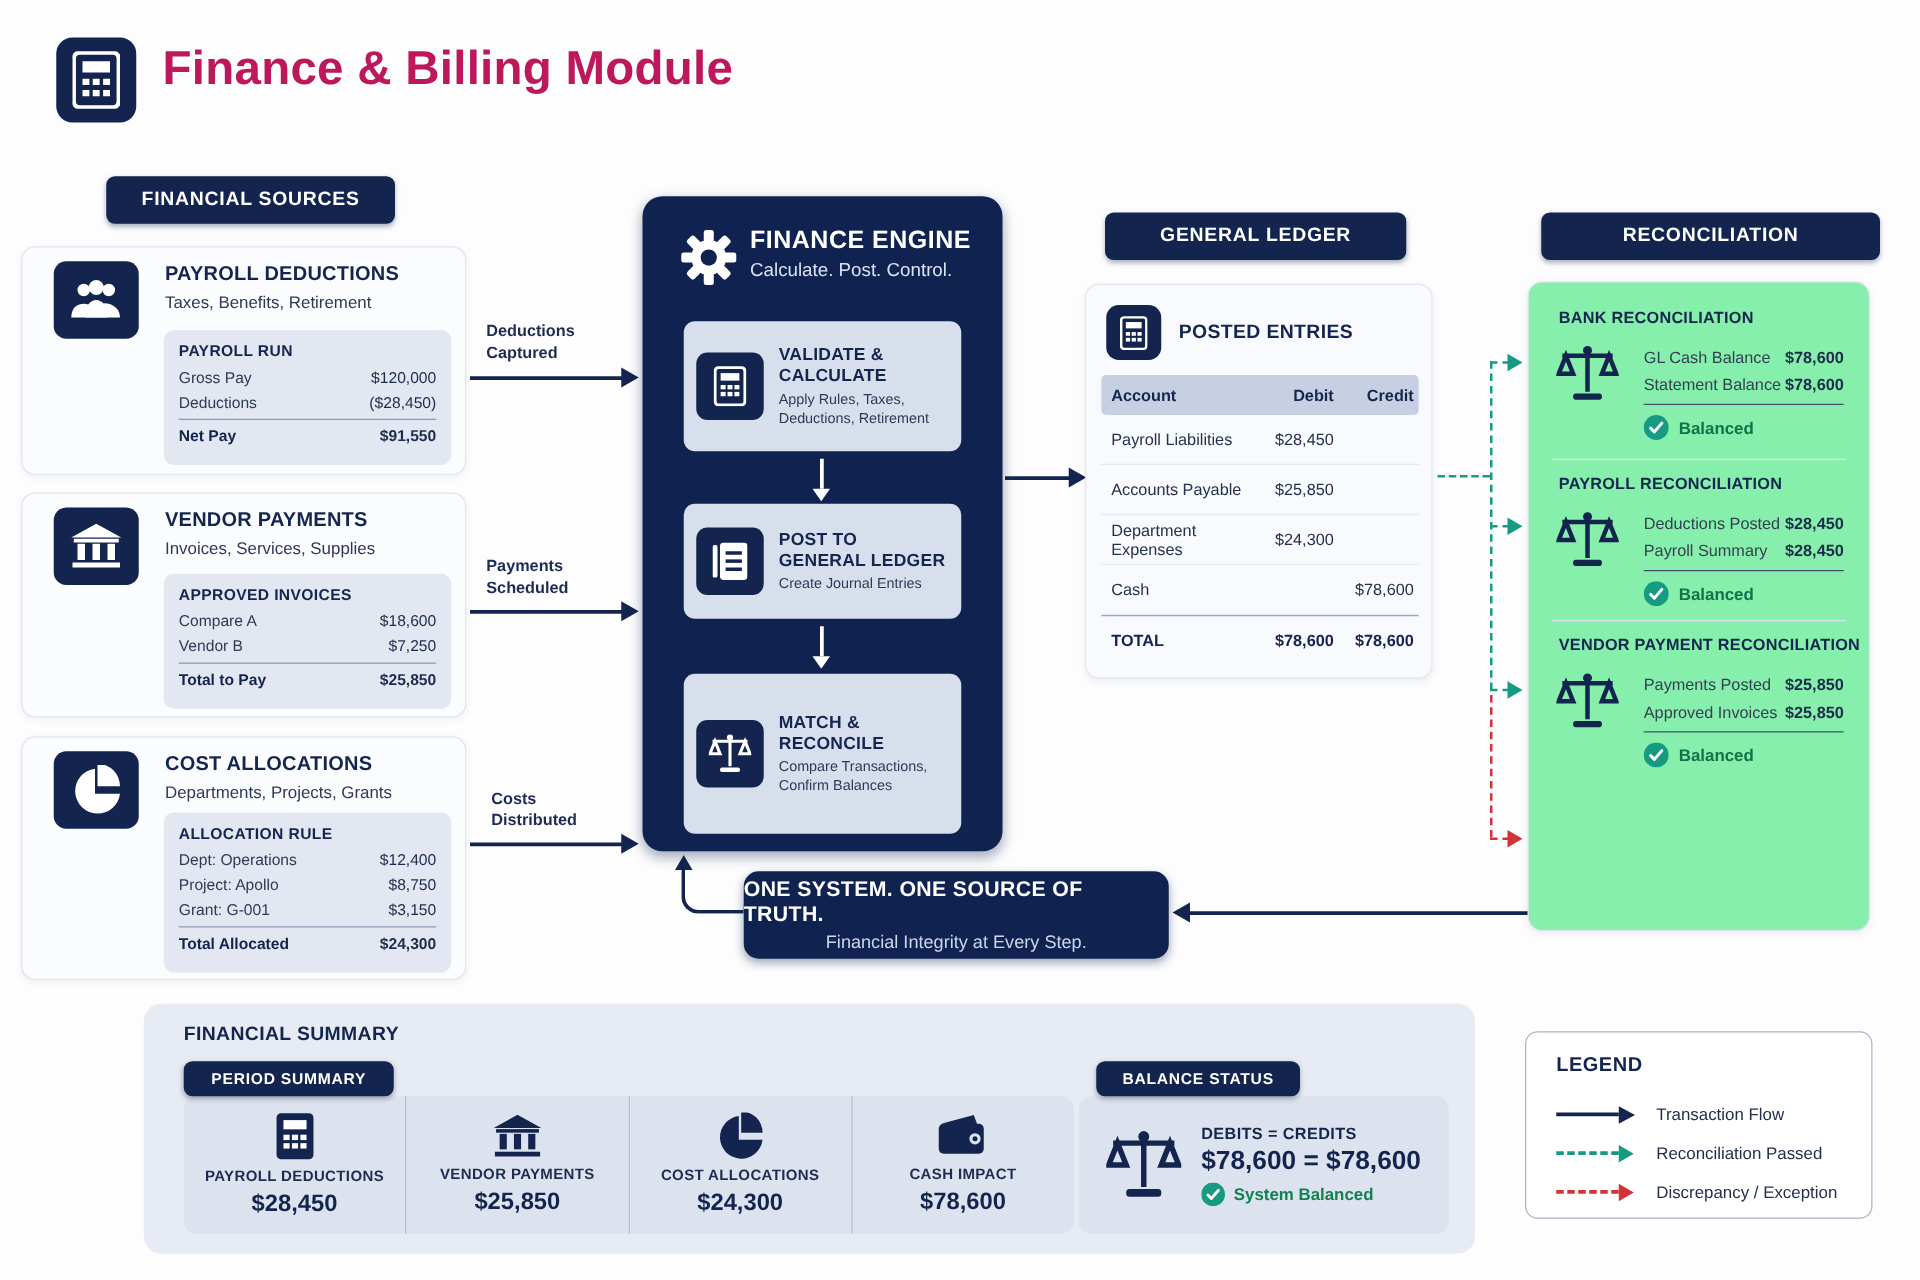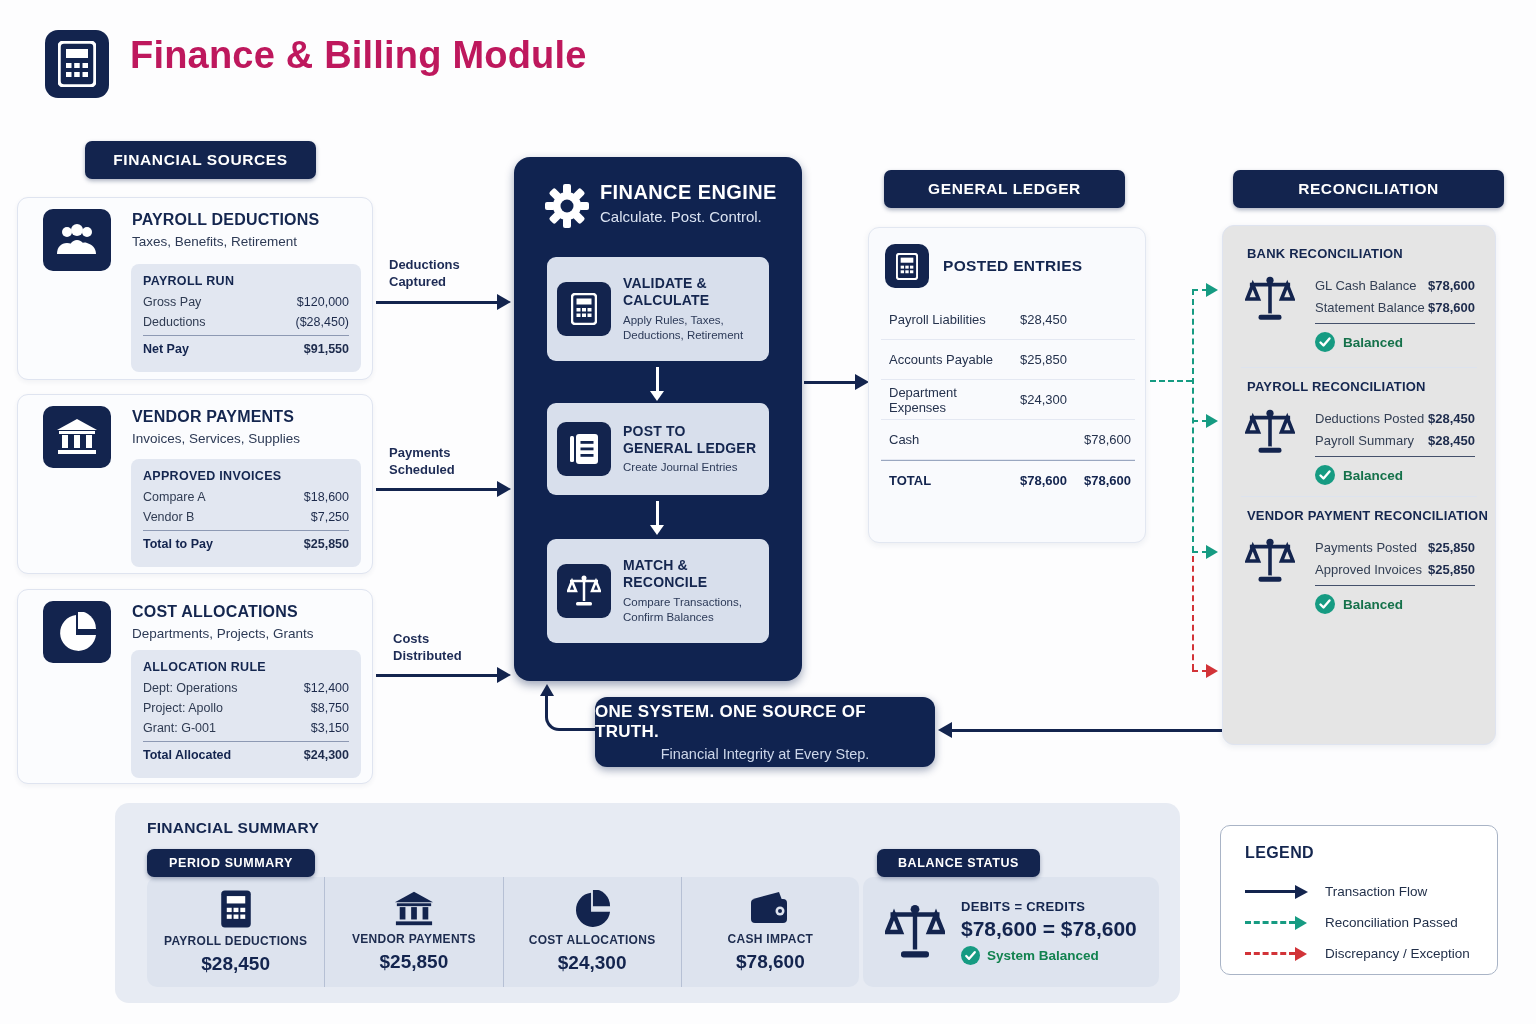--- a/index.html
+++ b/index.html
@@ -55,21 +55,21 @@
   .gl-head .t { font-size:15.5px; font-weight:800; color:#14264f; letter-spacing:.3px; }
   .gl-table { position:absolute; left:12px; top:72px; width:254px; font-size:13px; }
   .g-row { display:grid; grid-template-columns:122px 68px 64px; align-items:center; height:40px; border-bottom:1px solid #e4e8f2; color:#25324d; }
   .g-row > :nth-child(2), .g-row > :nth-child(3){ text-align:right; padding-right:4px; }
   .g-row.g-head { background:#c7d0e3; border-radius:4px; height:32px; font-weight:800; color:#14264f; border-bottom:none; }
   .g-row.g-head > :first-child { padding-left:8px; }
   .g-row > :first-child { padding-left:8px; }
   .g-row.g-total { font-weight:800; color:#13244e; border-top:1.5px solid #9aa7c0; border-bottom:none; }
 
   
-  .rec-card { left:1222px; top:225px; width:274px; height:520px; background:#e5e5e5; border:1.5px solid #dfe4f0; border-radius:12px; box-shadow:0 2px 6px rgba(30,45,90,.08); }
+  .rec-card { left:1222px; top:225px; width:274px; height:520px; background:#86efac; border:1.5px solid #dfe4f0; border-radius:12px; box-shadow:0 2px 6px rgba(30,45,90,.08); }
   .rec-title { position:absolute; left:24px; font-size:13px; font-weight:800; color:#14264f; letter-spacing:.2px; }
   .rrow { position:absolute; left:92px; right:20px; display:flex; justify-content:space-between; font-size:13px; color:#333f54; }
   .rrow .v { font-weight:700; color:#1d2b4c; }
   .rdiv { position:absolute; left:92px; right:20px; border-top:1.5px solid #44506b; }
   .secdiv { position:absolute; left:18px; right:18px; border-top:1px solid #dde3ee; }
   .badge { position:absolute; left:92px; display:flex; align-items:center; gap:8px; font-size:13.5px; font-weight:800; color:#15714a; }
   .disc { position:absolute; left:10px; top:400px; width:274px; height:90px; background:#fdecec; border:2px solid #e05a5a; border-radius:10px; }
   .disc h5 { position:absolute; left:70px; top:12px; font-size:12.5px; font-weight:800; color:#c4262c; letter-spacing:.2px; }
   .disc .drow { position:absolute; left:70px; right:14px; top:33px; display:flex; justify-content:space-between; font-size:13px; color:#35404f; }
   .disc .drow .v { font-weight:800; color:#222c3e; }
@@ -306,21 +306,21 @@
         <h3>POST TO GENERAL LEDGER</h3>
         <p>Create Journal Entries</p>
       </div>
     </div>
 
     <div class="varrow" style="left:136px; top:344px;">
         <div class="stem" style="height:24px;"></div>
         <div class="tip"></div>
       </div>
 
-    <div class="step" style="top:382px; height:104px;">
+    <div class="step" style="top:382px; height:128px;">
       <div class="tile">
         <svg width="34" height="32" viewBox="0 0 34 32">
             <g stroke="#fff" stroke-width="2.5" fill="none">
               <line x1="17" y1="2" x2="17" y2="26"></line>
               <line x1="3" y1="6" x2="31" y2="6"></line>
               <path d="M3 6 L-1 16 L7 16 Z" transform="translate(2,0)"></path>
               <path d="M31 6 L27 16 L35 16 Z" transform="translate(-2,0)"></path>
             </g>
             <circle cx="17" cy="3" r="2.5" fill="#fff"></circle>
             <rect x="9" y="27" width="16" height="3.5" rx="1.5" fill="#fff"></rect>
@@ -350,20 +350,25 @@
               <rect x="16.5" y="15" width="4" height="3.5"></rect>
               <rect x="5.5" y="20.5" width="4" height="3.5"></rect>
               <rect x="11" y="20.5" width="4" height="3.5"></rect>
               <rect x="16.5" y="20.5" width="4" height="3.5"></rect>
             </g>
           </svg>
       </div>
       <div class="t">POSTED ENTRIES</div>
     </div>
     <div class="gl-table">
+      <div class="g-row g-head">
+        <span>Account</span>
+          <span>Debit</span>
+          <span>Credit</span>
+      </div>
       <div class="g-row">
           <span>Payroll Liabilities</span>
           <span>$28,450</span>
           <span></span>
         </div>
       <div class="g-row">
           <span>Accounts Payable</span>
           <span>$25,850</span>
           <span></span>
         </div>

